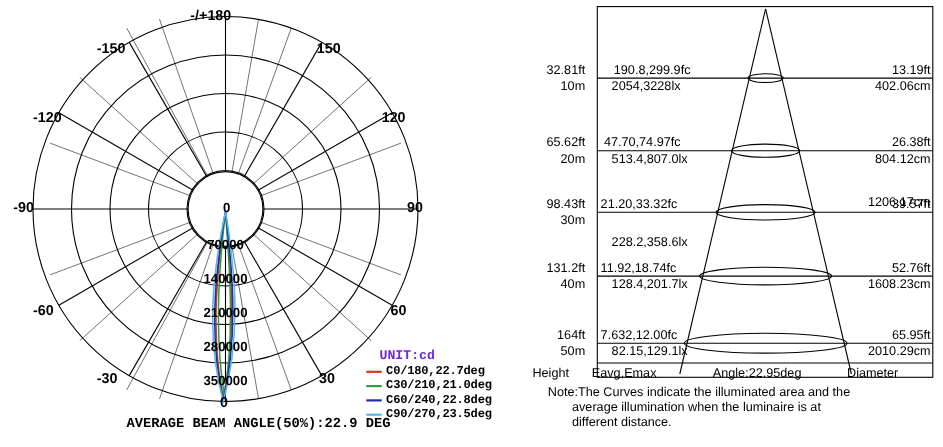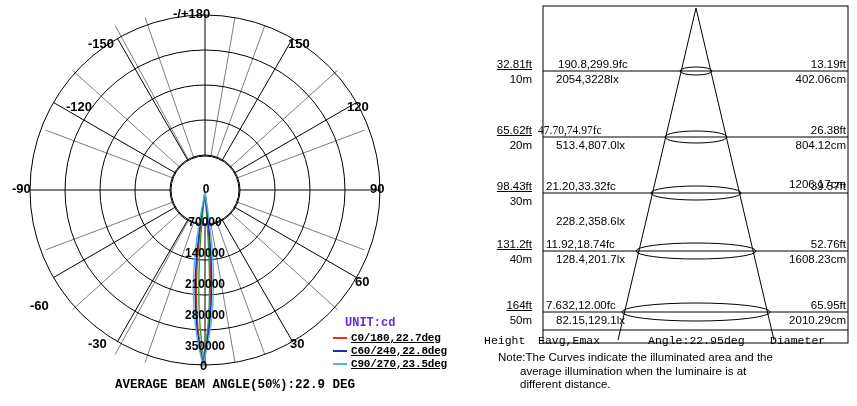--- a/index.html
+++ b/index.html
@@ -17,50 +17,50 @@
   .ring-value{
     position:absolute;font-family:"Liberation Sans",sans-serif;
     font-size:12px;font-weight:bold;color:#000;white-space:nowrap;
     text-align:center;
   }
   #unit-label{
     position:absolute;left:345px;top:316px;
     font-family:"Liberation Mono","DejaVu Sans Mono",monospace;
     font-size:12px;font-weight:bold;color:#6d28d9;white-space:nowrap;
   }
-  #legend{position:absolute;left:333px;top:331px;text-decoration:underline;}
+  #legend{position:absolute;left:333px;top:331px;}
   .legend-row{display:flex;align-items:center;height:13px;white-space:nowrap;}
   .legend-swatch{width:14px;height:2px;margin-right:4px;flex:none;}
   .legend-text{
     font-family:"Liberation Mono","DejaVu Sans Mono",monospace;
     font-size:11px;font-weight:bold;color:#000;letter-spacing:-0.2px;
   }
   #beam-caption{
     position:absolute;left:60px;top:378px;width:350px;text-align:center;
     font-family:"Liberation Mono","DejaVu Sans Mono",monospace;
     font-size:12.5px;font-weight:bold;color:#000;white-space:nowrap;
   }
 
   
   #cone-panel{position:absolute;left:470px;top:0;width:387px;height:406px;}
   #cone-svg{position:absolute;left:0;top:0;}
 
   .cone-txt{
     position:absolute;font-family:"Liberation Sans",sans-serif;
     font-size:11.5px;color:#000;white-space:nowrap;
   }
-  .hgt-ft{text-align:right;width:62px;text-decoration:underline;}
+  .hgt-ft{text-align:right;width:62px;}
   .hgt-m{text-align:right;width:62px;}
   .fc-val{text-align:left;}
   .lx-val{text-align:left;padding-left:10px;}
   .dia-ft{text-align:right;width:86px;}
   .dia-cm{text-align:right;width:86px;}
 
   .col-head{
-    position:absolute;font-family:Liberation Mono, monospace;
+    position:absolute;font-family:Liberation Sans, sans-serif;
     font-size:11.5px;color:#000;white-space:nowrap;
   }
   #cone-note{
     position:absolute;left:28px;top:351px;width:355px;
     font-family:"Liberation Sans",sans-serif;font-size:11.5px;
     line-height:13.5px;color:#000;
   }
   #cone-note .note-l2,#cone-note .note-l3{display:block;padding-left:22px;}
 </style>
 </head>
@@ -115,45 +115,49 @@
         <path d="M205,192 C200,235 194,300 204,360 C214,300 208,235 205,192 Z" stroke="#2e9e3e"></path>
         <path d="M205,192 C198,235 188,300 203,364 C218,300 210,235 205,192 Z" stroke="#1a2fb0"></path>
         <path d="M205,192 C196,235 185,300 203,365 C221,300 212,235 205,192 Z" stroke="#57b4e8"></path>
       </g>
     </svg>
 
     <div class="polar-deg-label" style="left:173px;top:6px;">-/+180</div>
 
     <div class="polar-deg-label" style="left:88px;top:36px;">-150</div>
     <div class="polar-deg-label" style="left:288px;top:36px;">150</div>
-    <div class="polar-deg-label" style="left:30px;top:99px;margin-left:36px;">-120</div>
+    <div class="polar-deg-label" style="left:30px;top:99px;">-120</div>
     <div class="polar-deg-label" style="left:347px;top:99px;">120</div>
     <div class="polar-deg-label" style="left:12px;top:181px;">-90</div>
     <div class="polar-deg-label" style="left:370px;top:181px;">90</div>
-    <div class="polar-deg-label" style="left:30px;top:274px;margin-top:24px;">-60</div>
+    <div class="polar-deg-label" style="left:30px;top:274px;">-60</div>
     <div class="polar-deg-label" style="left:355px;top:274px;">60</div>
     <div class="polar-deg-label" style="left:88px;top:336px;">-30</div>
     <div class="polar-deg-label" style="left:290px;top:336px;">30</div>
 
     <div class="ring-value" style="left:198px;top:182px;width:16px;">0</div>
 
     <div class="ring-value" style="left:174px;top:215px;width:62px;">70000</div>
     <div class="ring-value" style="left:174px;top:246px;width:62px;">140000</div>
     <div class="ring-value" style="left:174px;top:277px;width:62px;">210000</div>
     <div class="ring-value" style="left:174px;top:308px;width:62px;">280000</div>
     <div class="ring-value" style="left:174px;top:339px;width:62px;">350000</div>
 
     <div class="polar-deg-label" style="left:200px;top:358px;">0</div>
 
     <div id="unit-label">UNIT:cd</div>
 
     <div id="legend">
       <div class="legend-row">
         <span class="legend-swatch" style="background:#e03020;"></span>
         <span class="legend-text">C0/180,22.7deg</span>
+      </div>
+      <div class="legend-row">
+        <span class="legend-swatch" style="background:#2e9e3e;"></span>
+        <span class="legend-text">C30/210,21.0deg</span>
       </div>
       <div class="legend-row">
         <span class="legend-swatch" style="background:#1a2fb0;"></span>
         <span class="legend-text">C60/240,22.8deg</span>
       </div>
       <div class="legend-row">
         <span class="legend-swatch" style="background:#57b4e8;"></span>
         <span class="legend-text">C90/270,23.5deg</span>
       </div>
     </div>
@@ -192,21 +196,21 @@
 
     <div class="cone-txt hgt-ft" style="left:0px;top:58px;">32.81ft</div>
     <div class="cone-txt hgt-m" style="left:0px;top:73px;">10m</div>
     <div class="cone-txt fc-val" style="left:88px;top:58px;">190.8,299.9fc</div>
     <div class="cone-txt lx-val" style="left:76px;top:73px;">2054,3228lx</div>
     <div class="cone-txt dia-ft" style="left:290px;top:58px;">13.19ft</div>
     <div class="cone-txt dia-cm" style="left:290px;top:73px;">402.06cm</div>
 
     <div class="cone-txt hgt-ft" style="left:0px;top:124px;">65.62ft</div>
     <div class="cone-txt hgt-m" style="left:0px;top:139px;">20m</div>
-    <div class="cone-txt fc-val" style="left:68px;top:124px;font-family:Liberation Serif, serif;">47.70,74.97fc</div>
+    <div class="cone-txt fc-val" style="left:79px;top:124px;">47.70,74.97fc</div>
     <div class="cone-txt lx-val" style="left:76px;top:139px;">513.4,807.0lx</div>
     <div class="cone-txt dia-ft" style="left:290px;top:124px;">26.38ft</div>
     <div class="cone-txt dia-cm" style="left:290px;top:139px;">804.12cm</div>
 
     <div class="cone-txt hgt-ft" style="left:0px;top:180px;">98.43ft</div>
     <div class="cone-txt hgt-m" style="left:0px;top:195px;">30m</div>
     <div class="cone-txt fc-val" style="left:76px;top:180px;">21.20,33.32fc</div>
     <div class="cone-txt lx-val" style="left:76px;top:195px;margin-top:20px;">228.2,358.6lx</div>
     <div class="cone-txt dia-ft" style="left:290px;top:180px;">39.57ft</div>
     <div class="cone-txt dia-cm" style="left:290px;top:178px;">1206.17cm</div>

